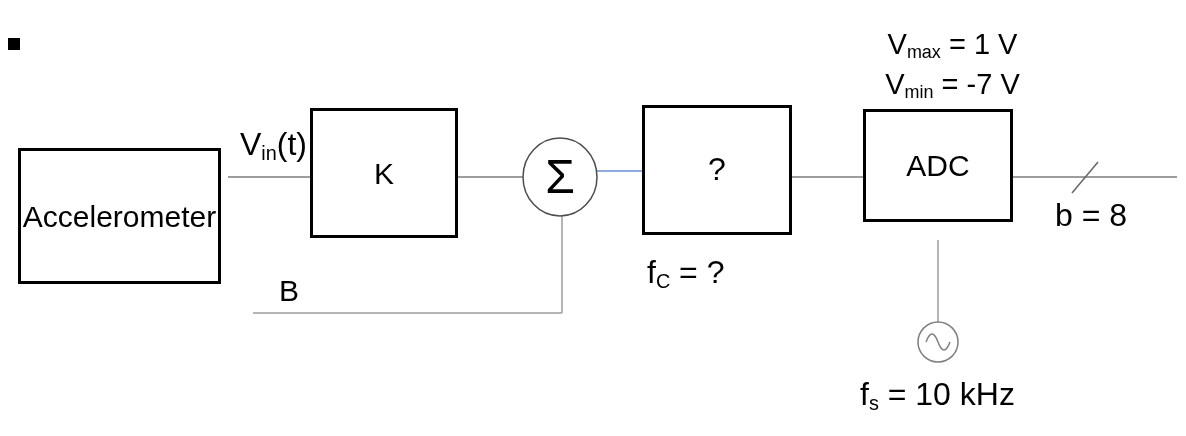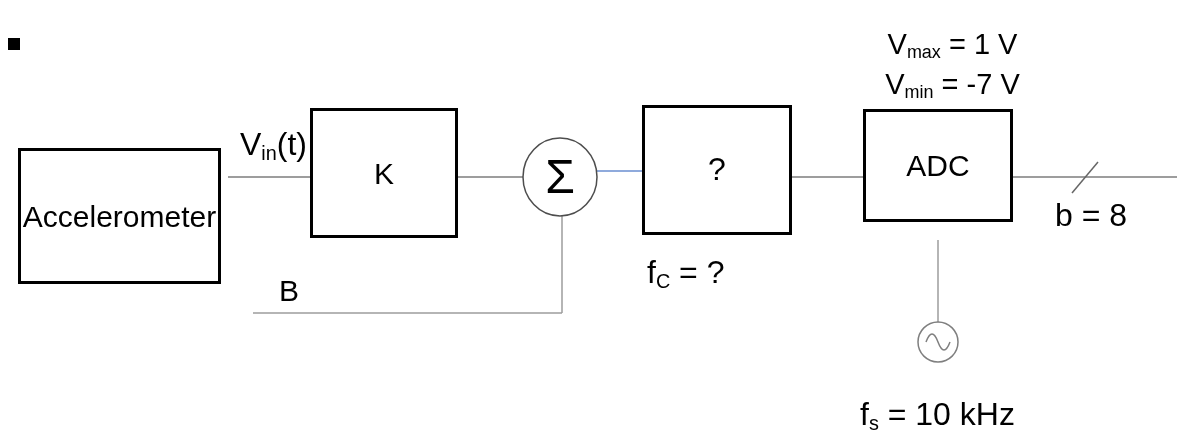--- a/index.html
+++ b/index.html
@@ -66,21 +66,21 @@
     top: 26px;
     width: 195px;
     text-align: center;
     font-size: 29px;
     line-height: 36px;
   }
   .lbl-vin      { left: 240px;  top: 126px; }
   .lbl-bias     { left: 279px;  top: 274px; font-size: 30px; }
   .lbl-cutoff   { left: 647px;  top: 254px; }
   .lbl-bits     { left: 1055px; top: 197px; }
-  .lbl-sampling { left: 860px;  top: 376px; margin-top: 20px; }
+  .lbl-sampling { left: 860px;  top: 376px; }
   .corner-mark {
     position: absolute;
     left: 8px;
     top: 38px;
     width: 12px;
     height: 12px;
     background: #000000;
   }
 </style>
 </head>

